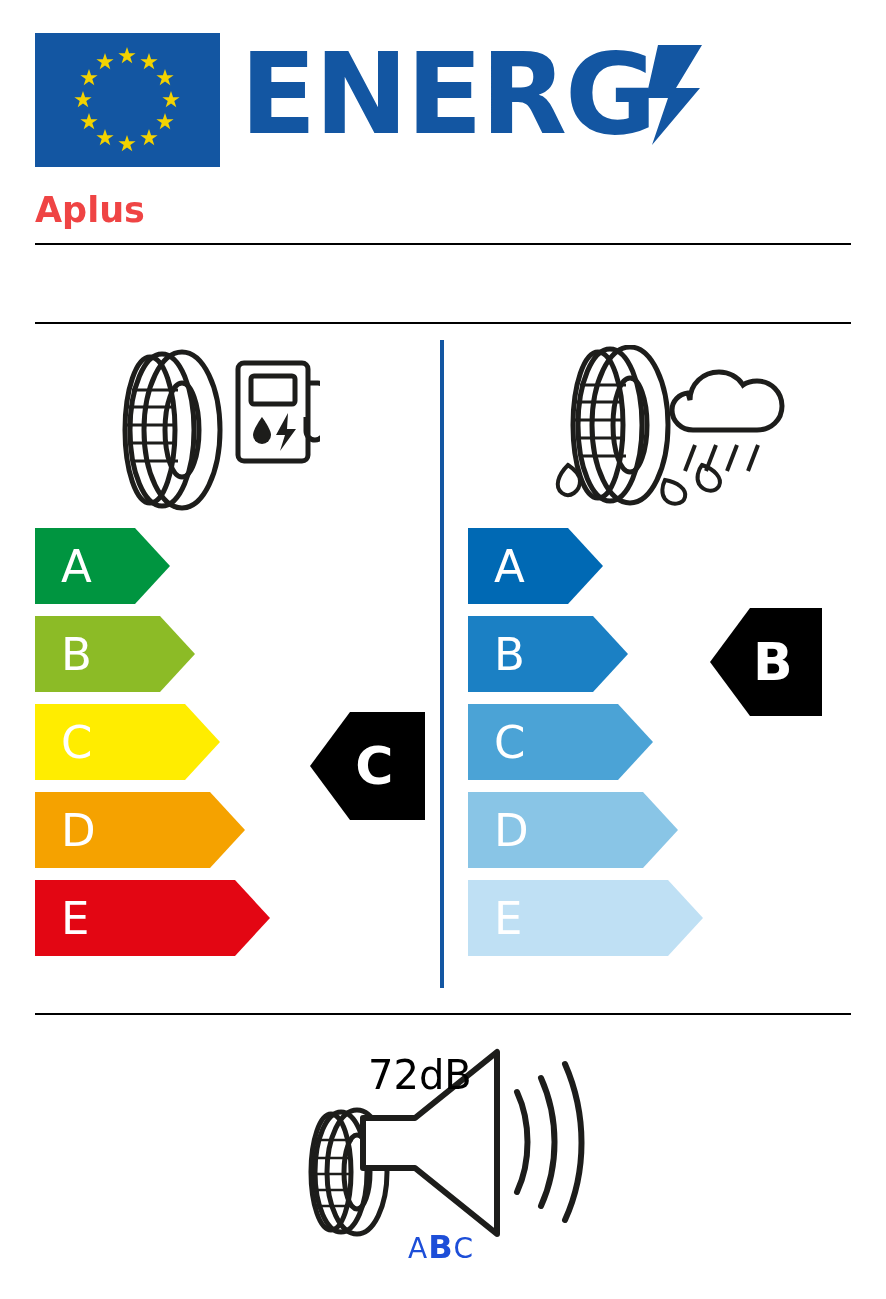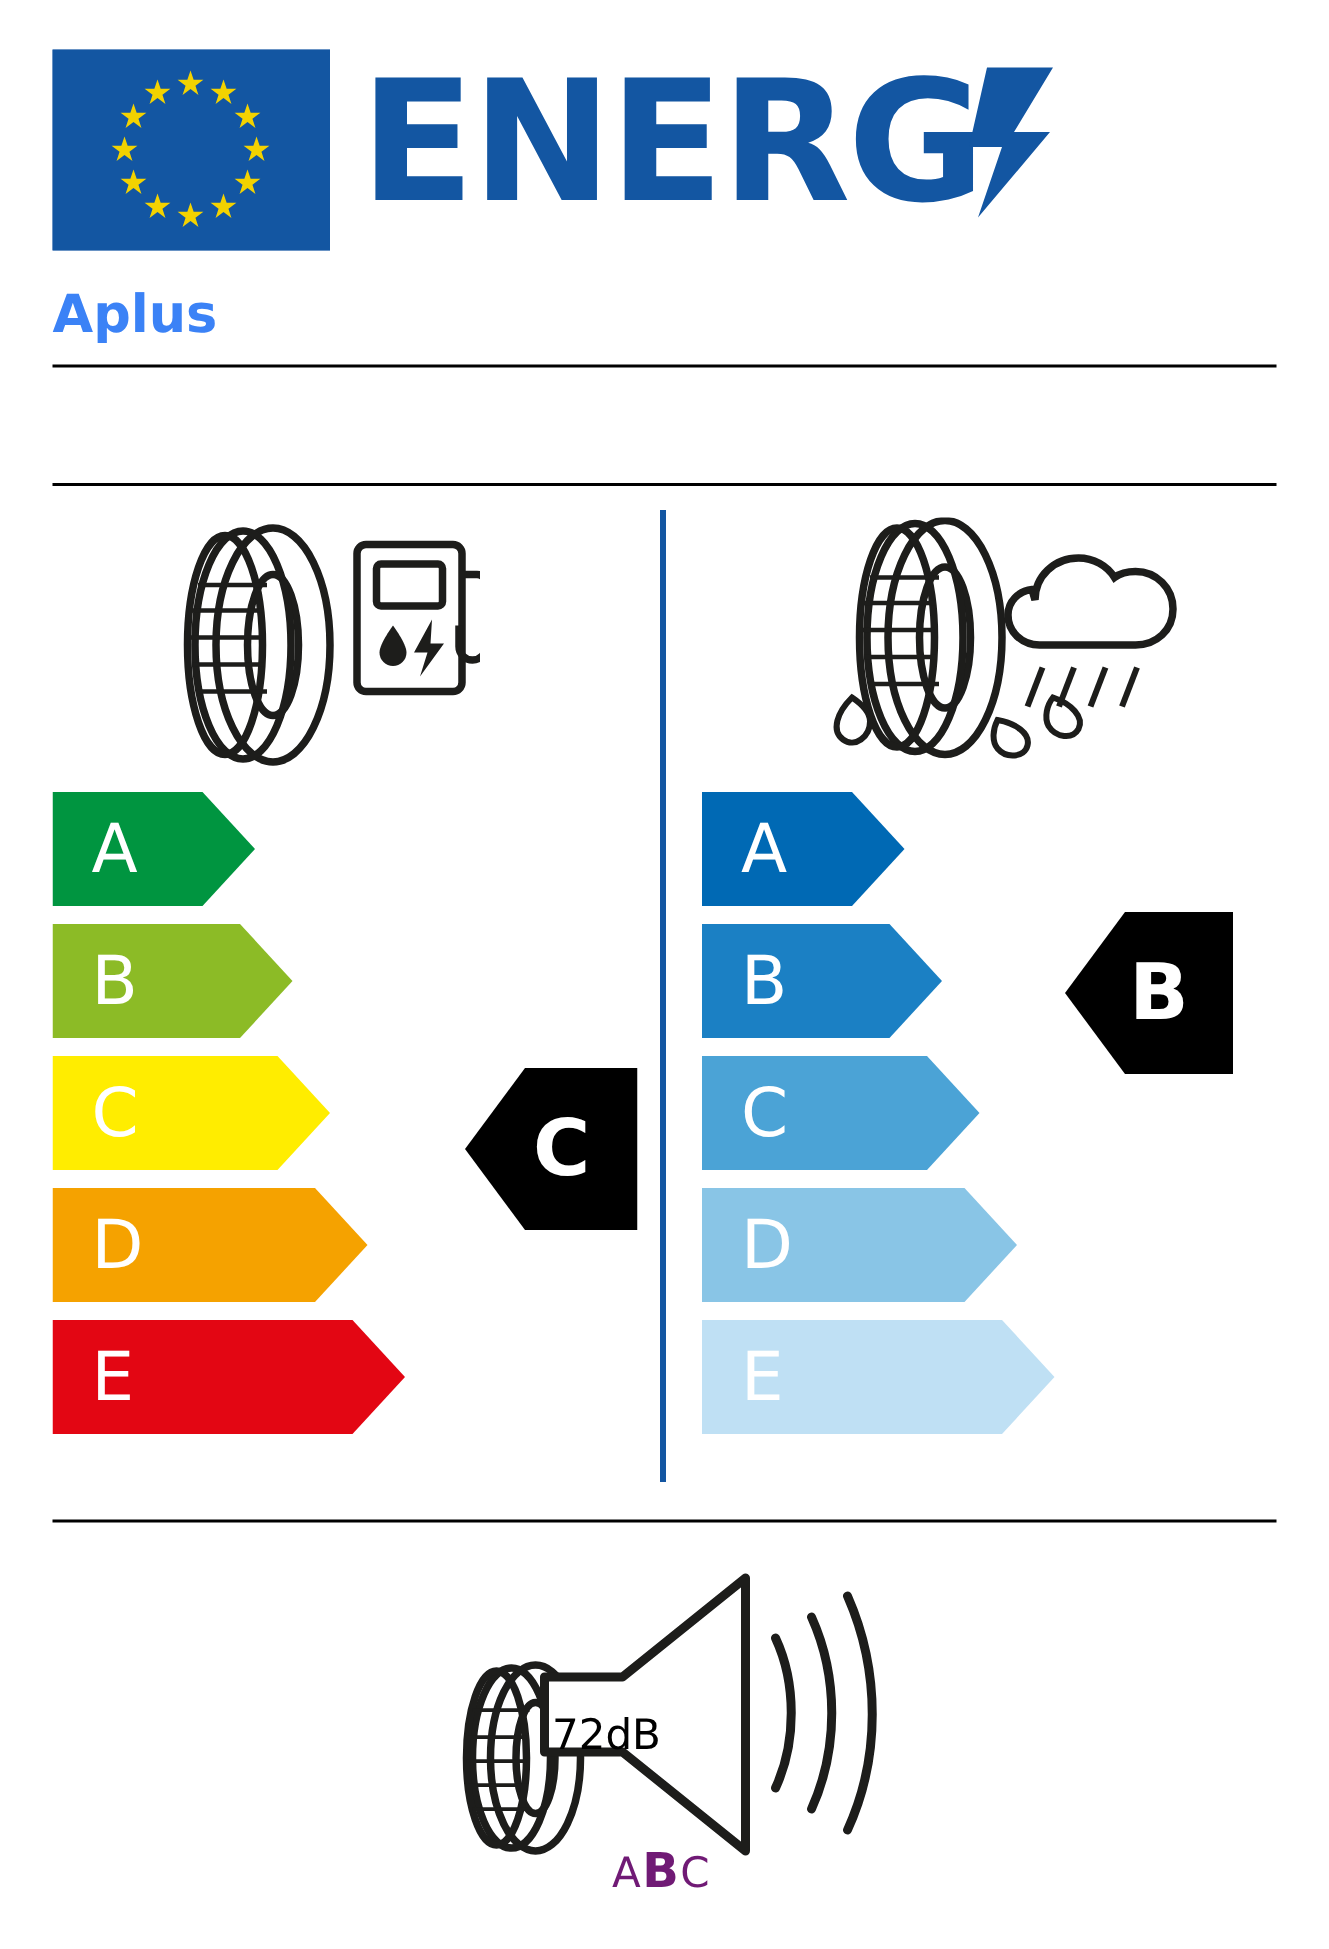--- a/index.html
+++ b/index.html
@@ -38,21 +38,21 @@
   .energ-word svg { display: block; }
 
   
   .brand {
     position: absolute;
     left: 35px;
     top: 190px;
     font-size: 35px;
     font-weight: bold;
     letter-spacing: 0px;
-    color: #3b82f6;
+    color: #ef4444;
   }
   .rule {
     position: absolute;
     background: #000;
     height: 2px;
   }
   .rule-under-brand { left: 35px; top: 243px; width: 816px; }
   .rule-top-grid    { left: 35px; top: 322px; width: 816px; }
   .rule-above-noise { left: 35px; top: 1013px; width: 816px; }
   .v-divider {
@@ -108,31 +108,31 @@
     transform: translate(-50%, -50%);
     color: #fff;
     font-size: 52px;
     font-weight: bold;
   }
 
   
   .noise-db {
     position: absolute;
     left: 368px;
-    top: 1140px;
-    font-size: 28px;
+    top: 1052px;
+    font-size: 40px;
     color: #000;
     font-weight: normal;
   }
   .noise-classes {
     position: absolute;
     left: 408px;
     top: 1228px;
     font-size: 28px;
-    color: #701a75;
+    color: #1d4ed8;
     letter-spacing: 1px;
   }
   .noise-classes .sel {
     font-size: 32px;
     font-weight: bold;
   }
 </style>
 </head>
 <body>
 

